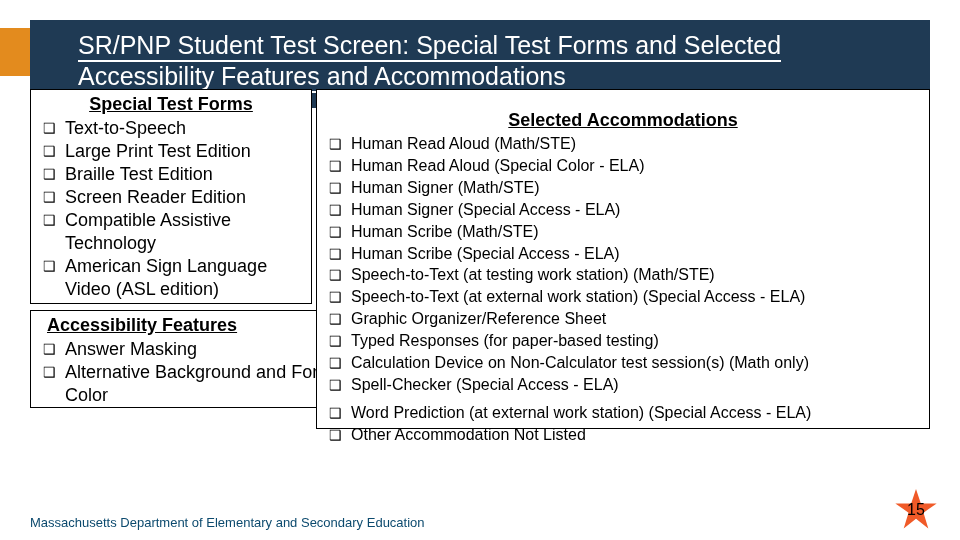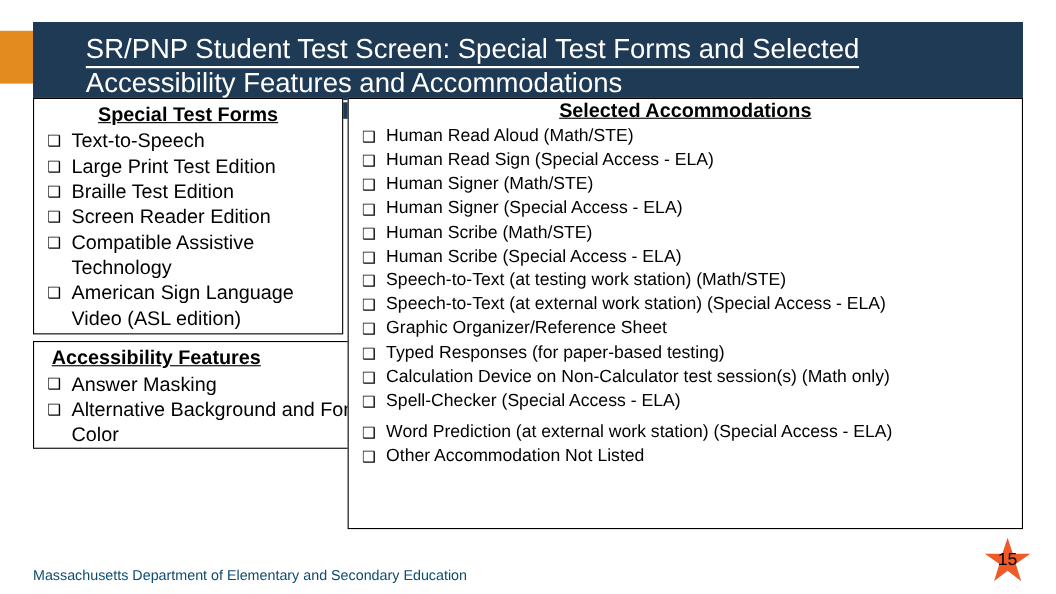--- a/index.html
+++ b/index.html
@@ -10,21 +10,21 @@
   .title-text { position: absolute; left: 48px; top: 10px; right: 40px; font-size: 25px; line-height: 1.25; color: #fff; font-weight: 400; font-family: "Segoe UI Light","Segoe UI",Arial,sans-serif; }
   .title-text .underline { border-bottom: 2px solid #fff; padding-bottom: 1px; }
   .panel { position: absolute; border: 1px solid #000; padding: 4px 10px 6px 10px; background: #fff; }
   .panel-heading { text-align: center; font-weight: bold; text-decoration: underline; font-size: 18px; margin-bottom: 2px; }
   .panel-heading.left-align { text-align: left; padding-left: 6px; }
   ul.checklist { list-style: none; padding-left: 0; }
   ul.checklist li { position: relative; padding-left: 24px; font-size: 18px; line-height: 1.28; }
   ul.checklist li::before { content: "❑"; position: absolute; left: 2px; top: 0; font-size: 14px; line-height: 22px; }
   #panel-forms    { left: 30px;  top: 89px;  width: 282px; height: 215px; }
   #panel-access   { left: 30px;  top: 310px; width: 335px; height: 98px; }
-  #panel-accom    { left: 316px; top: 89px;  width: 614px; height: 392px; padding-top:0; }
+  #panel-accom    { left: 316px; top: 89px;  width: 614px; height: 340px; padding-top:20px; }
   #panel-accom ul.checklist li { font-size: 16px; line-height: 1.37; }
   .gap { height: 6px; }
   .footer { position: absolute; left: 30px; bottom: 10px; font-size: 13px; color: #0c4a6e; }
   .pagenum-wrap { position: absolute; right: 22px; bottom: 8px; width: 44px; height: 44px; }
   .star { width: 44px; height: 44px; }
   .pagenum { position: absolute; left: 0; top: 0; width: 44px; height: 44px; display: flex; align-items: center; justify-content: center; font-size: 16px; color: #000; }
 </style>
 </head>
 <body>
 
@@ -53,21 +53,21 @@
     <ul class="checklist">
         <li>Answer Masking</li>
         <li>Alternative Background and Font Color</li>
       </ul>
   </div>
 
   <div id="panel-accom" class="panel">
     <div class="panel-heading">Selected Accommodations</div>
     <ul class="checklist">
         <li>Human Read Aloud (Math/STE)</li>
-        <li>Human Read Sign (Special Access - ELA)</li>
+        <li>Human Read Aloud (Special Color - ELA)</li>
         <li>Human Signer (Math/STE)</li>
         <li>Human Signer (Special Access - ELA)</li>
         <li>Human Scribe (Math/STE)</li>
         <li>Human Scribe (Special Access - ELA)</li>
         <li>Speech-to-Text (at testing work station) (Math/STE)</li>
         <li>Speech-to-Text (at external work station) (Special Access - ELA)</li>
         <li>Graphic Organizer/Reference Sheet</li>
         <li>Typed Responses (for paper-based testing)</li>
         <li>Calculation Device on Non-Calculator test session(s) (Math only)</li>
         <li>Spell-Checker (Special Access - ELA)</li>

